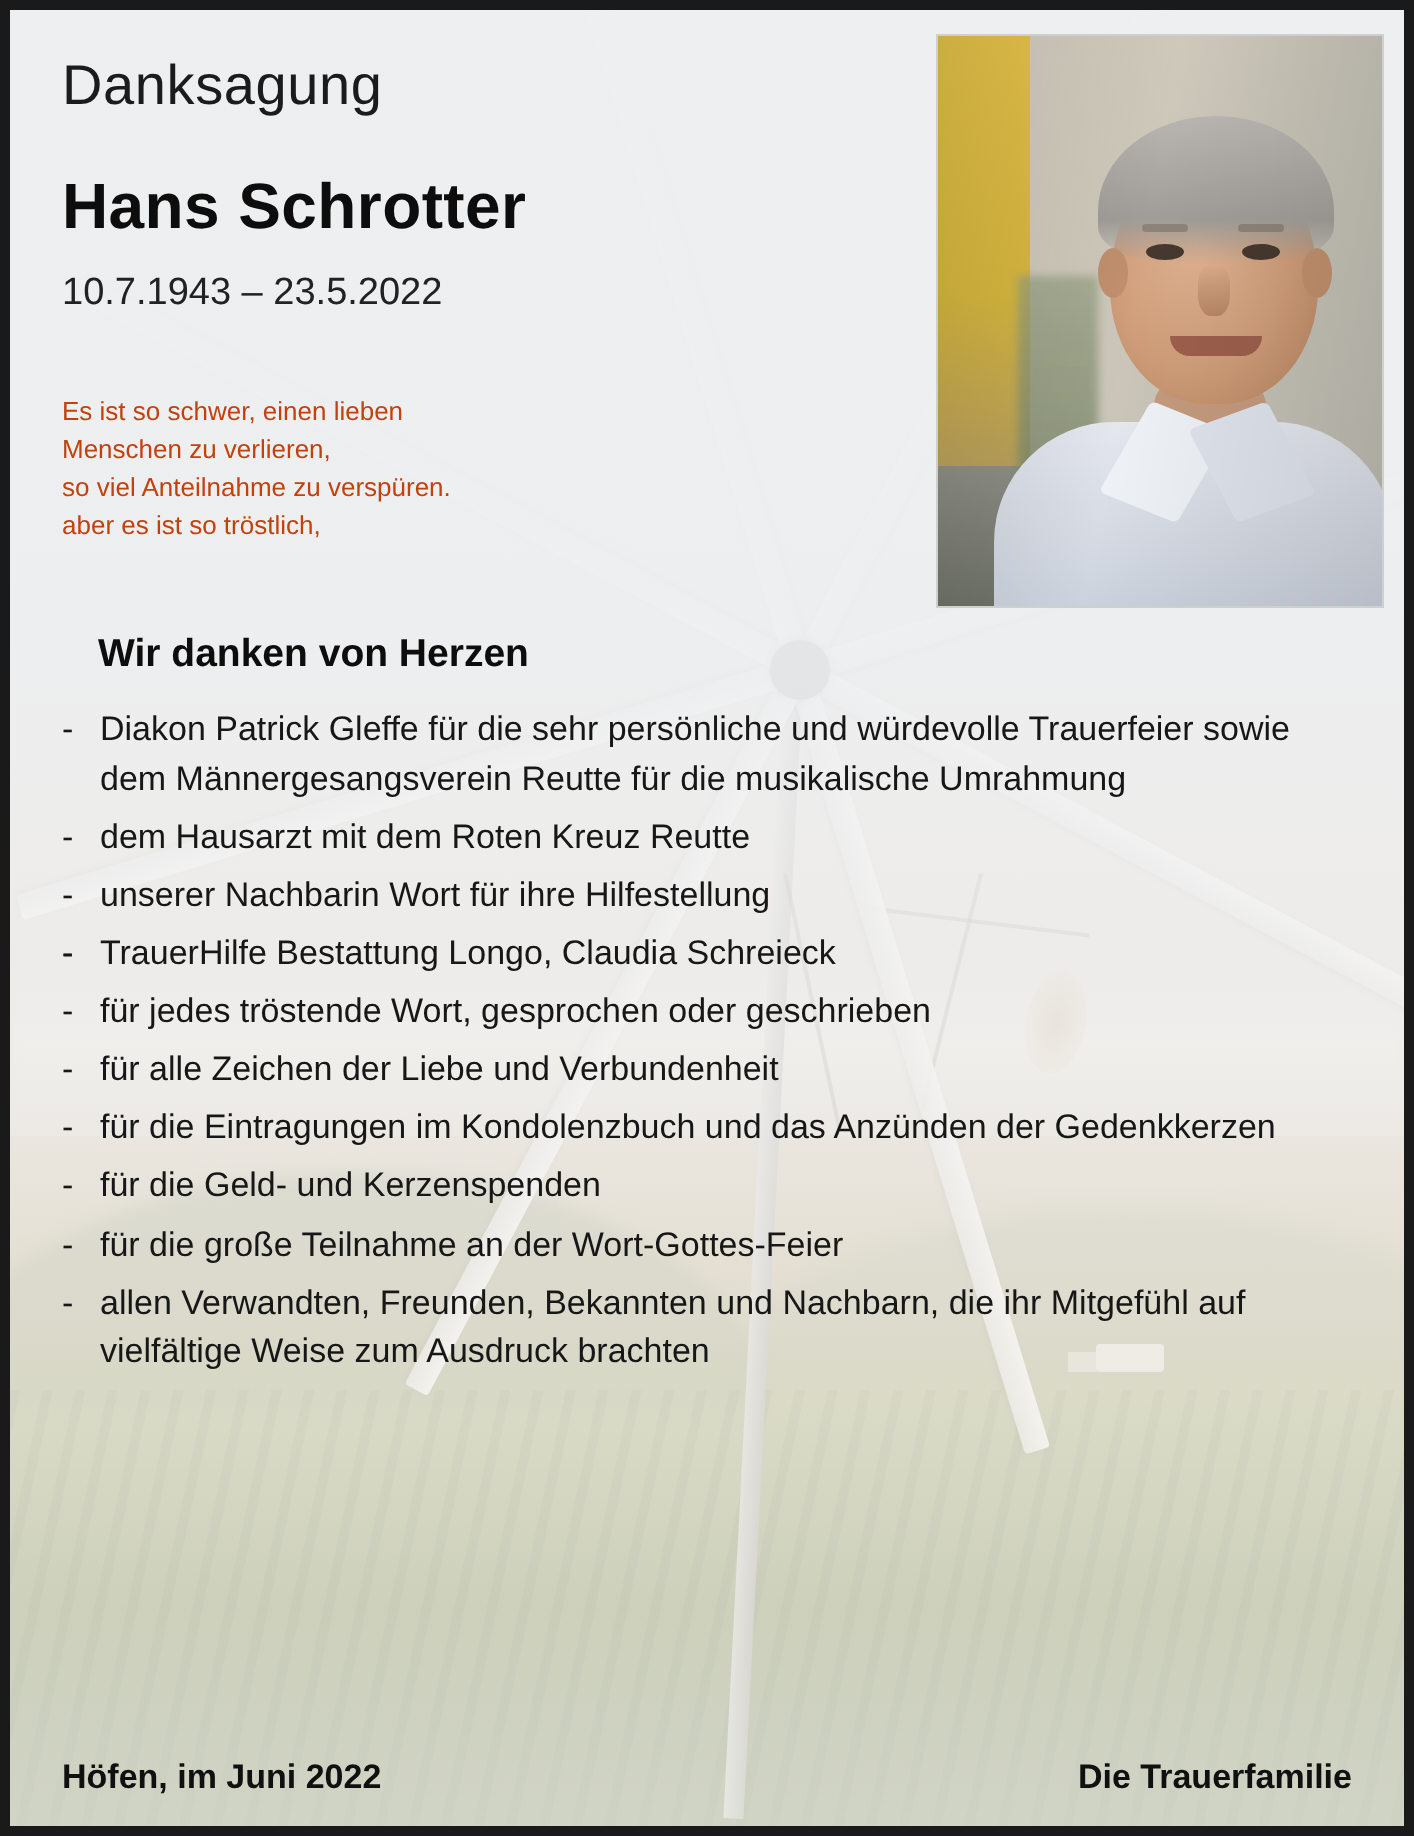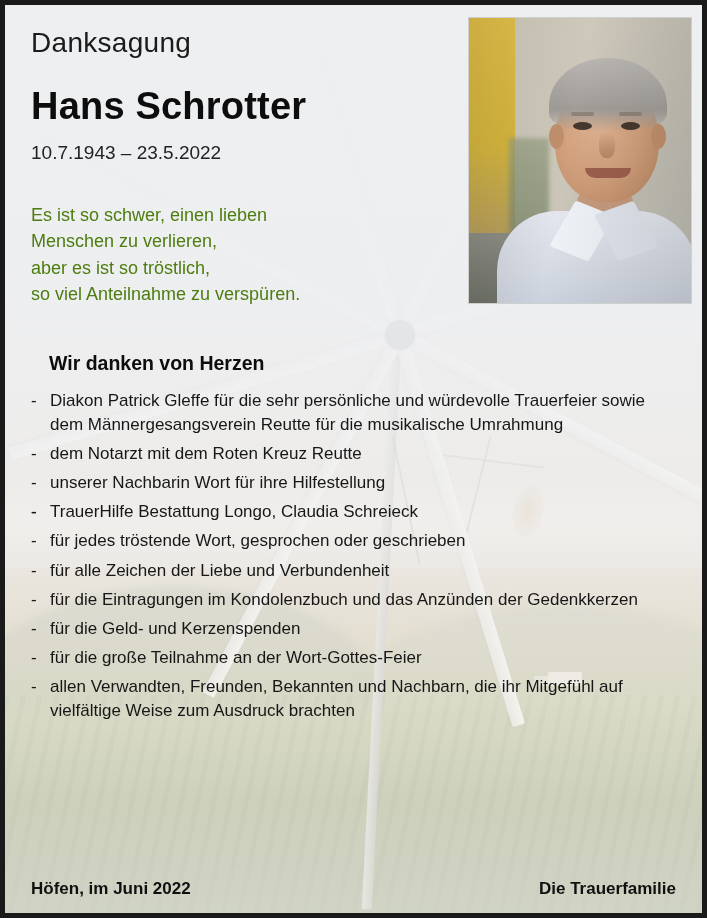--- a/index.html
+++ b/index.html
@@ -166,35 +166,35 @@
     box-sizing: border-box;
   }
   .hdr-title {
     font-size: 28px;
     font-weight: 400;
     color: #1b1b1b;
     letter-spacing: 0.3px;
     margin: 0 0 26px 0;
   }
   .name {
-    font-size: 38px;
+    font-size: 32px;
     font-weight: bold;
     color: #0d0d0d;
     margin: 0 0 14px 0;
     letter-spacing: 0.2px;
   }
   .dates {
     font-size: 19px;
     color: #222;
     margin: 0 0 38px 0;
   }
   .verse {
-    font-size: 18px;
+    font-size: 13px;
     line-height: 1.47;
-    color: #4d7c0f;
+    color: #c2410c;
     margin: 0 0 44px 0;
   }
   .verse div { white-space: nowrap; }
   .thanks-head {
     font-size: 19.5px;
     font-weight: bold;
     color: #0d0d0d;
     margin: 0 0 14px 18px;
   }
   ul.items {
@@ -393,29 +393,29 @@
   <div class="veil"></div>
 
   <div class="content">
     <h1 class="hdr-title">Danksagung</h1>
     <div class="name">Hans Schrotter</div>
     <div class="dates">10.7.1943 – 23.5.2022</div>
 
     <div class="verse">
       <div>Es ist so schwer, einen lieben</div>
       <div>Menschen zu verlieren,</div>
+      <div>so viel Anteilnahme zu verspüren.</div>
       <div>aber es ist so tröstlich,</div>
-      <div>so viel Anteilnahme zu verspüren.</div>
     </div>
 
     <div class="thanks-head">Wir danken von Herzen</div>
 
     <ul class="items">
       <li><span class="dash">-</span><span>Diakon Patrick Gleffe für die sehr persönliche und würdevolle Trauerfeier sowie dem Männergesangsverein Reutte für die musikalische Umrahmung</span></li>
-      <li><span class="dash">-</span><span>dem Notarzt mit dem Roten Kreuz Reutte</span></li>
+      <li><span class="dash">-</span><span>dem Hausarzt mit dem Roten Kreuz Reutte</span></li>
       <li><span class="dash">-</span><span>unserer Nachbarin Wort für ihre Hilfestellung</span></li>
       <li><span class="dash">-</span></li>
       <li><span class="dash">-</span><span>TrauerHilfe Bestattung Longo, Claudia Schreieck</span></li>
       <li><span class="dash">-</span><span>für jedes tröstende Wort, gesprochen oder geschrieben</span></li>
       <li><span class="dash">-</span><span>für alle Zeichen der Liebe und Verbundenheit</span></li>
       <li><span class="dash">-</span><span>für die Eintragungen im Kondolenzbuch und das Anzünden der Gedenkkerzen</span></li>
       <li><span class="dash">-</span><span>für die Geld- und Kerzenspenden</span></li>
       <li><span class="dash">-</span><span>für die große Teilnahme an der Wort-Gottes-Feier</span></li>
       <li><span class="dash">-</span><span>allen Verwandten, Freunden, Bekannten und Nachbarn, die ihr Mitgefühl auf vielfältige Weise zum Ausdruck brachten</span></li>
     </ul>

